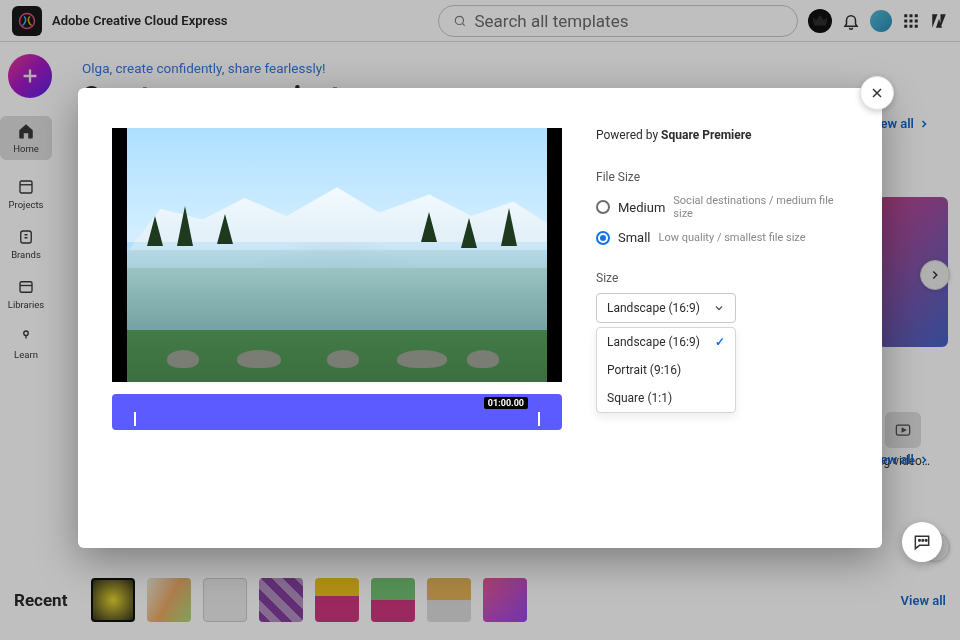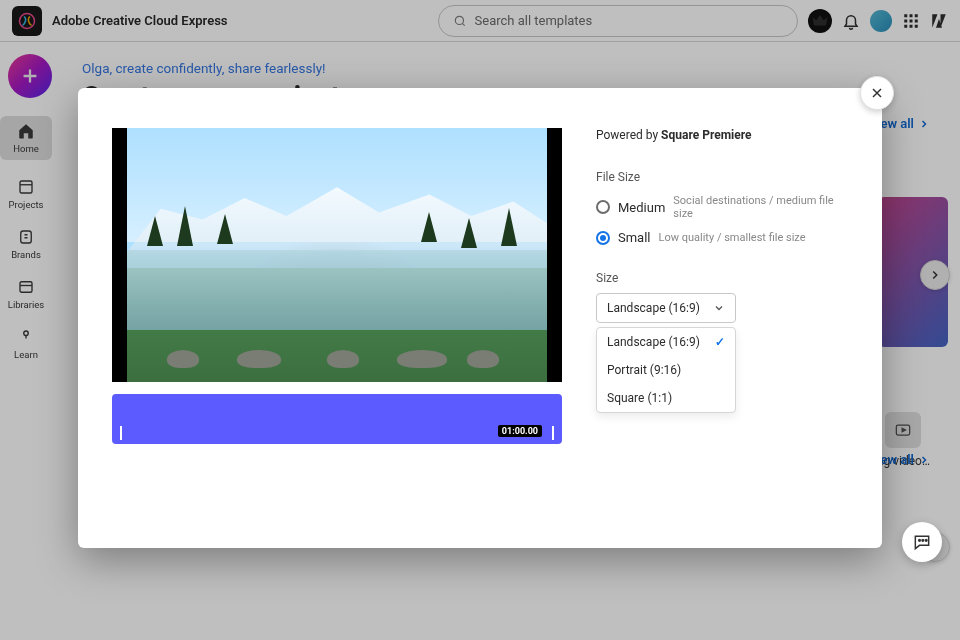--- a/index.html
+++ b/index.html
@@ -5,21 +5,21 @@
 *{box-sizing:border-box;margin:0;padding:0;font-family:-apple-system,BlinkMacSystemFont,"Segoe UI",Roboto,sans-serif}
 body{width:960px;height:640px;overflow:hidden;background:#fff;position:relative;color:#2c2c2c}
 
 .app{position:absolute;inset:0;filter:brightness(.92)}
 .topbar{height:42px;display:flex;align-items:center;padding:8px 12px;border-bottom:1px solid #eaeaea}
 .logo-ic{width:30px;height:30px;border-radius:6px;background:#1a1a1a;display:flex;align-items:center;justify-content:center;margin-right:10px}
 .logo-ic svg{width:18px;height:18px}
 .app-title{font-size:13px;font-weight:600}
 .search-wrap{margin-left:210px;display:flex;align-items:center;width:360px;height:32px;border:1px solid #d8d8d8;border-radius:18px;padding:0 14px;color:#888}
 .search-wrap svg{width:14px;height:14px;margin-right:8px;flex:none}
-.search-wrap input{border:0;outline:0;font-size:13px;flex:1;background:transparent}
+.search-wrap input{border:0;outline:0;font-size:17px;flex:1;background:transparent}
 .topbar .right{margin-left:auto;display:flex;align-items:center;gap:10px}
 .ic{width:18px;height:18px;color:#323232}
 .crown{width:24px;height:24px;border-radius:50%;background:#111;color:#ffcf3f;display:flex;align-items:center;justify-content:center}
 .avatar{width:22px;height:22px;border-radius:50%;background:linear-gradient(135deg,#5ec8e5,#2a98c9)}
 .sidebar{position:absolute;left:0;top:42px;bottom:0;width:52px;display:flex;flex-direction:column;align-items:flex-end;padding-top:12px;gap:18px}
 .plus-btn{width:44px;height:44px;border-radius:50%;background:linear-gradient(135deg,#ff3da0,#b31bd6,#5d2bff);display:flex;align-items:center;justify-content:center;color:#fff}
 .sb-item{display:flex;flex-direction:column;align-items:center;gap:3px;width:52px;font-size:9.5px;color:#3d3d3d}
 .sb-item.active{background:#f1f1f1;border-radius:6px;padding:6px 0}
 .sb-item svg{width:18px;height:18px}
 .main{position:absolute;left:52px;right:0;top:42px;bottom:0;padding:18px 30px}
@@ -56,21 +56,21 @@
 .vid-frame{width:450px;height:254px;background:#000;display:flex;align-items:center;justify-content:center;overflow:hidden}
 .vid-img{width:420px;height:254px;background:
  linear-gradient(to bottom,#aee0ff 0%,#d6efff 45%,transparent 45%),
  linear-gradient(to bottom,transparent 55%,#4a8a4f 55%,#3c6e40 100%),
  radial-gradient(ellipse at 50% 95%,#6b7d7c 0%,transparent 40%),
  linear-gradient(180deg,#aee0ff,#aee0ff);position:relative;overflow:hidden}
 .mtn{position:absolute;top:52px;left:0;right:0;height:72px;background:linear-gradient(180deg,rgba(255,255,255,.9),rgba(235,235,235,.4));clip-path:polygon(0 100%,8% 40%,18% 55%,28% 25%,38% 50%,50% 10%,60% 45%,72% 20%,82% 50%,92% 30%,100% 60%,100% 100%)}
 .tree{position:absolute;width:0;height:0;border-left:8px solid transparent;border-right:8px solid transparent;border-bottom:30px solid #1e3a1e}
 .lake{position:absolute;top:122px;left:0;right:0;height:80px;background:linear-gradient(180deg,#b5d7e0,#7ea9b3);opacity:.85}
 .rock{position:absolute;width:32px;height:18px;background:#7a7d73;border-radius:50% 50% 40% 40%;bottom:14px}
-.timeline{margin-top:12px;height:50px;border:2px solid #5b5bff;border-radius:4px;display:flex;align-items:flex-end;padding:2px;gap:2px;position:relative;background:#5b5bff}
+.timeline{margin-top:12px;height:34px;border:2px solid #5b5bff;border-radius:4px;display:flex;align-items:flex-start;padding:16px;gap:2px;position:relative;background:#5b5bff}
 .tl-handle{width:10px;background:#5b5bff;display:flex;align-items:center;justify-content:center;flex:none}
 .tl-handle span{width:2px;height:14px;background:#fff}
 .tl-thumb{flex:1;background:linear-gradient(135deg,#6fb8d6,#2e6b3e);border-radius:1px}
 .tl-thumb.s1{background:linear-gradient(180deg,#e2a23a,#3a2a10)}
 .tl-thumb.s2{background:linear-gradient(180deg,#cfe8f5,#6b8b5a)}
 .tl-thumb.s3{background:linear-gradient(180deg,#f0a030,#6b3a10)}
 .tl-thumb.last{background:linear-gradient(180deg,#85c8e8,#3d7a3d);position:relative}
 .tl-time{position:absolute;right:4px;bottom:3px;background:#000;color:#fff;font-size:9px;font-weight:700;padding:1px 4px;border-radius:2px}
 .ctrl{flex:1;margin-left:34px;display:flex;flex-direction:column}
 .mtitle{font-size:26px;font-weight:800;margin-bottom:6px}
@@ -223,20 +223,34 @@
           <path d="m9 6 6 6-6 6"></path>
         </svg>
     </div>
     <div class="nav-arrow nav-a2">
       <svg width="14" height="14" viewBox="0 0 24 24" fill="none" stroke="#333" stroke-width="2.5">
           <path d="m9 6 6 6-6 6"></path>
         </svg>
     </div>
   </div>
 
+  <div class="recent-bar">
+    <div class="recent-lbl">Recent</div>
+    <div class="rec-thumb t0"></div>
+    <div class="rec-thumb t1"></div>
+    <div class="rec-thumb t2"></div>
+    <div class="rec-thumb t3"></div>
+    <div class="rec-thumb t4"></div>
+    <div class="rec-thumb t5"></div>
+    <div class="rec-thumb t6"></div>
+    <div class="rec-thumb t7"></div>
+    <div class="viewall bot">
+      <span>View all</span>
+    </div>
+  </div>
 </div>
 
 <div class="scrim"></div>
 
 <div class="modal">
   <div class="close-btn">
     <svg width="16" height="16" viewBox="0 0 24 24" fill="none" stroke="#333" stroke-width="2.2">
         <path d="M6 6l12 12M18 6 6 18"></path>
       </svg>
   </div>

